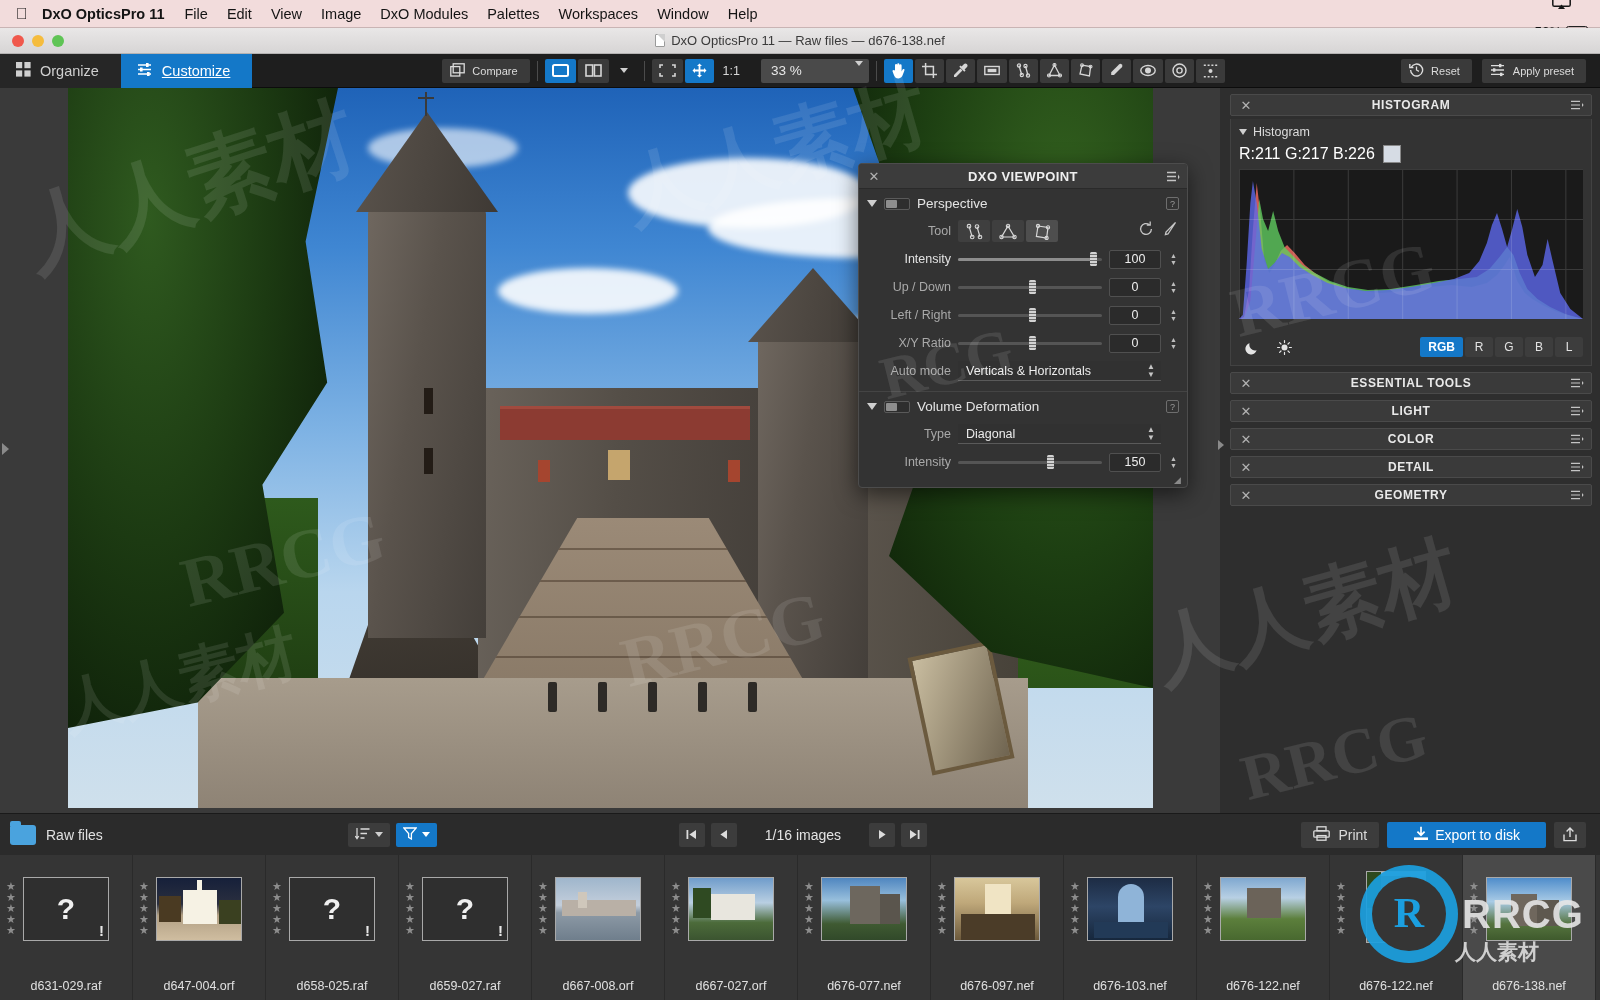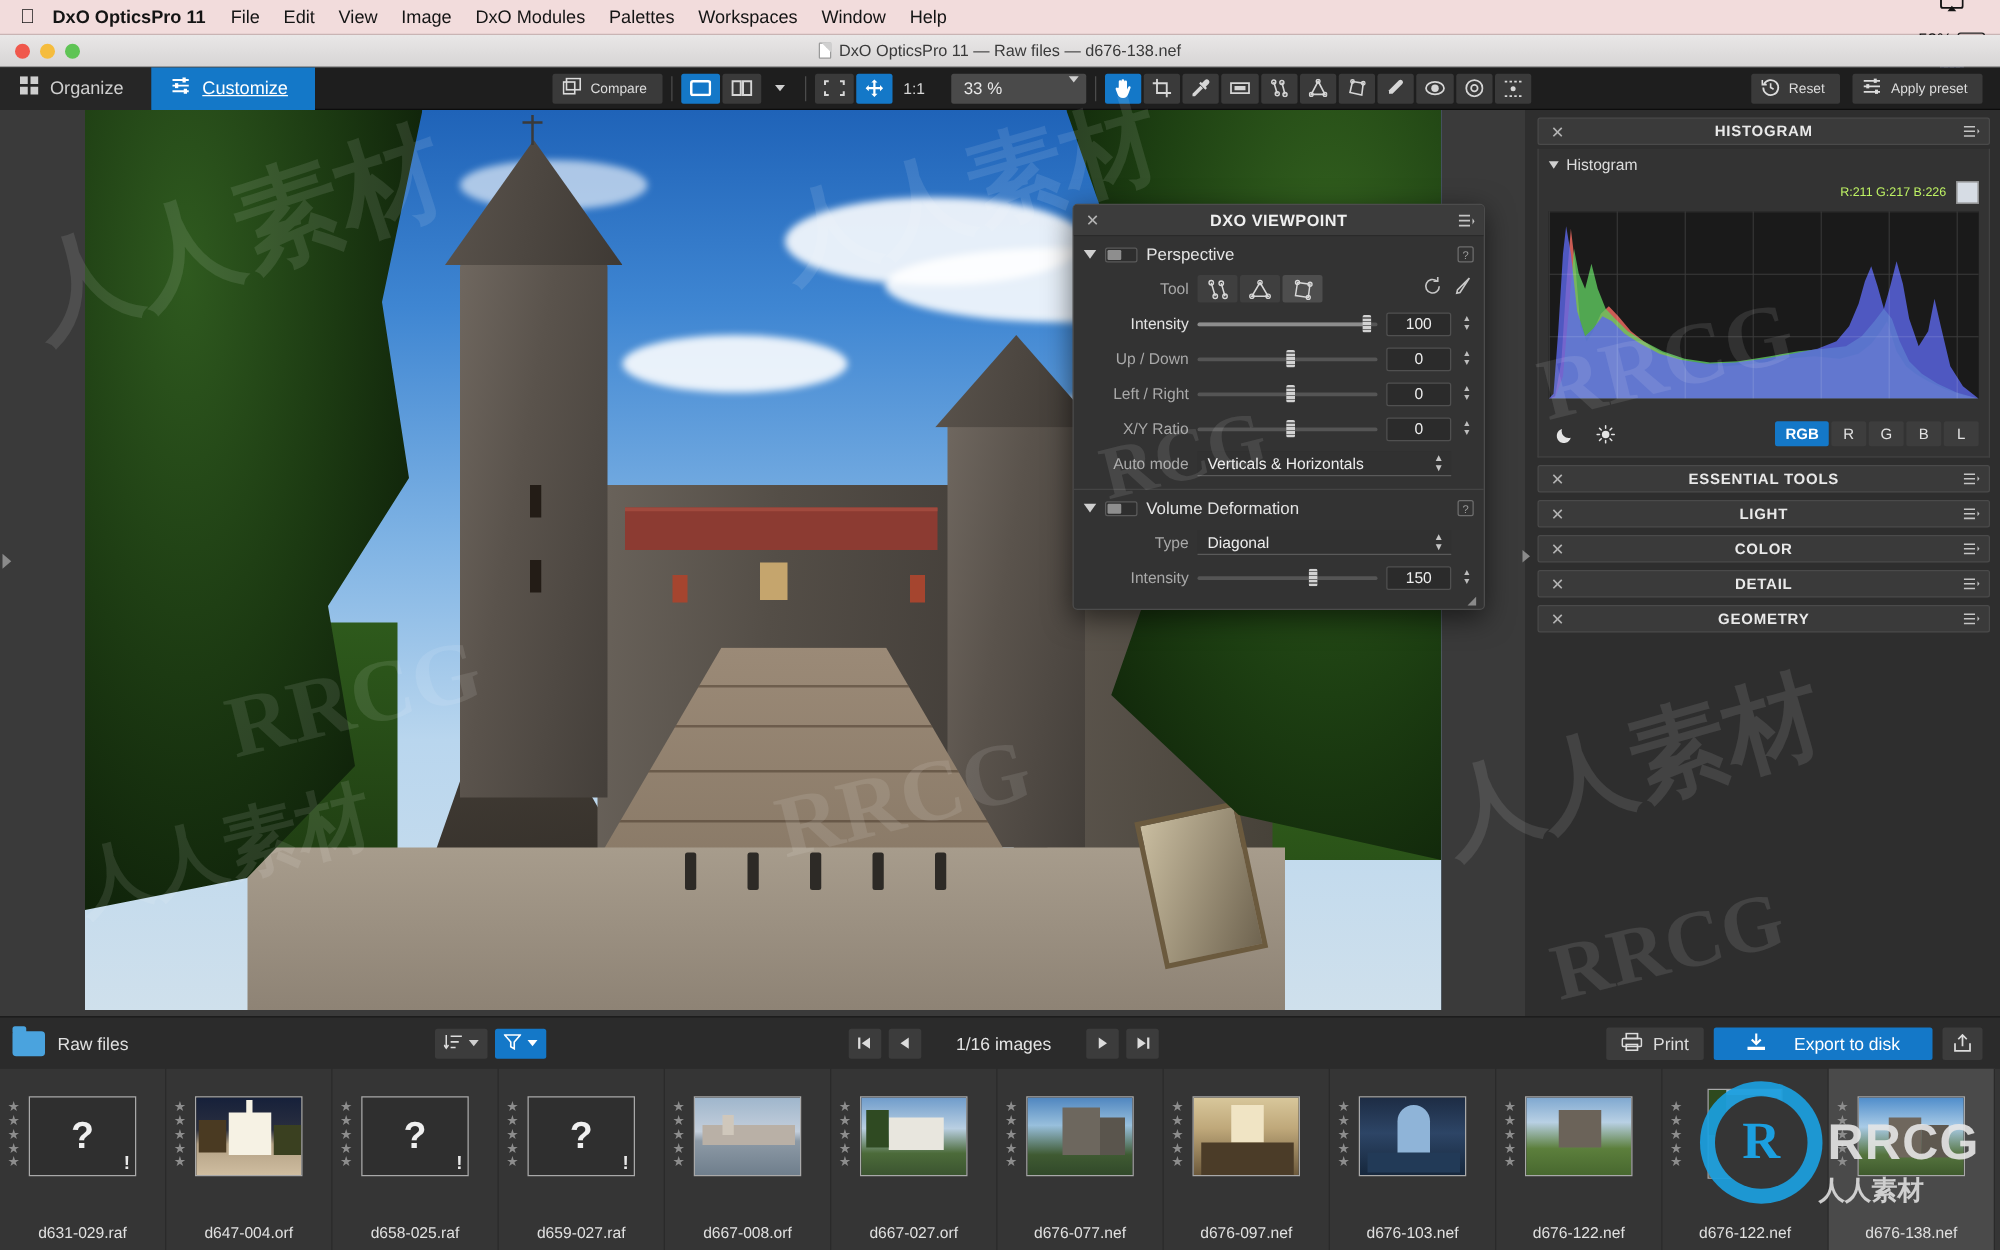--- a/index.html
+++ b/index.html
@@ -163,21 +163,21 @@
   .vp-divider{ height:1px; background:#444; margin:6px 0 0 0;}
   .resize { position:absolute; right:3px; bottom:2px; width:10px; height:10px; color:#8a8a8a; font-size:9px;}
 
   
   .side { position:absolute; left:1220px; top:88px; width:380px; height:725px; background:#2e2e2e; padding:6px 8px 0 10px;}
   .panel-head { height:22px; background:#3a3a3a; border:1px solid #4a4a4a; border-radius:2px; display:flex; align-items:center; position:relative; margin-bottom:3px;}
   .panel-head .ptitle { position:absolute; left:0; right:0; text-align:center; font-size:12px; font-weight:bold; color:#e9e9e9; letter-spacing:.6px;}
   .hist-body { background:#333; border:1px solid #424242; border-top:none; padding:6px 8px 8px 8px; margin-bottom:6px;}
   .hist-sub { display:flex; align-items:center; gap:6px; font-size:12.5px; color:#dcdcdc; margin-bottom:6px;}
   .tri-s { width:0;height:0;border-left:4px solid transparent;border-right:4px solid transparent;border-top:6px solid #cfcfcf;}
-  .rgbline { display:flex; align-items:center; justify-content:flex-end; gap:8px; font-size:10px; color:#bef264; margin-bottom:6px;}
+  .rgbline { display:flex; align-items:center; justify-content:flex-start; gap:8px; font-size:16px; color:#ffffff; margin-bottom:6px;}
   .swatch { width:18px; height:18px; background:#d6dce4; border:1px solid #888;}
   .histo { height:150px; background:#1a1a1a; position:relative; overflow:hidden;}
   .histo .grid { position:absolute; inset:0;
     background-image:linear-gradient(to right, #3a3a3a 1px, transparent 1px), linear-gradient(to bottom, #3a3a3a 1px, transparent 1px);
     background-size:54.4px 50px;}
   .hctl { display:flex; align-items:center; margin-top:18px; gap:6px;}
   .moon,.sun { width:26px; height:20px; display:flex; align-items:center; justify-content:center; color:#e4e4e4; font-size:14px;}
   .chbtns { margin-left:auto; display:flex; gap:2px;}
   .chb { min-width:28px; height:20px; padding:0 8px; background:#3d3d3d; border-radius:2px; display:flex; align-items:center; justify-content:center;
       font-size:12px; color:#e2e2e2;}
@@ -186,21 +186,21 @@
      border-top:5px solid transparent;border-bottom:5px solid transparent;border-left:6px solid #8a8a8a;}
 
   
   .botbar { position:absolute; top:813px; left:0; width:1600px; height:42px; background:#2b2b2b;
      border-top:1px solid #1a1a1a; display:flex; align-items:center; padding:0 10px;}
   .folder { width:26px; height:20px; background:#4aa3de; border-radius:2px 3px 3px 3px; position:relative; margin-right:10px;}
   .folder::before{content:"";position:absolute;left:0;top:-4px;width:11px;height:5px;background:#4aa3de;border-radius:2px 2px 0 0;}
   .bb-btn { height:24px; padding:0 7px; background:#3c3c3c; border-radius:2px; display:flex; align-items:center; gap:5px; color:#dcdcdc; font-size:12px;}
   .bb-btn.blue { background:#1478c8; color:#fff;}
   .nav-btn { width:26px; height:24px; background:#3c3c3c; border-radius:2px; display:flex; align-items:center; justify-content:center; color:#dcdcdc; font-size:11px;}
-  .export { height:26px; padding:0 26px; background:#1478c8; color:#fff; display:flex; align-items:center; gap:22px; font-size:14px; border-radius:2px;}
+  .export { height:26px; padding:0 26px; background:#1478c8; color:#fff; display:flex; align-items:center; gap:6px; font-size:14px; border-radius:2px;}
   .printb { height:26px; padding:0 12px; background:#3c3c3c; color:#dcdcdc; display:flex; align-items:center; gap:8px; font-size:14px; border-radius:2px;}
   .shareb { width:32px; height:26px; background:#3c3c3c; color:#dcdcdc; display:flex; align-items:center; justify-content:center; border-radius:2px; font-size:14px;}
 
   
   .film { position:absolute; top:855px; left:0; width:1600px; height:145px; background:#353535; display:flex;}
   .cell { width:133px; height:145px; border-right:1px solid #2a2a2a; position:relative; display:flex; flex-direction:column; align-items:center;}
   .cell.sel { background:#4a4a4a;}
   .stars { position:absolute; left:6px; top:26px; display:flex; flex-direction:column; gap:5px; color:#8d8d8d; font-size:11px; line-height:11px;}
   .thumb { margin-top:22px; width:86px; height:64px; border:1px solid #a9a9a9; display:flex; align-items:center; justify-content:center;
      background:#2f2f2f; overflow:hidden; position:relative;}

